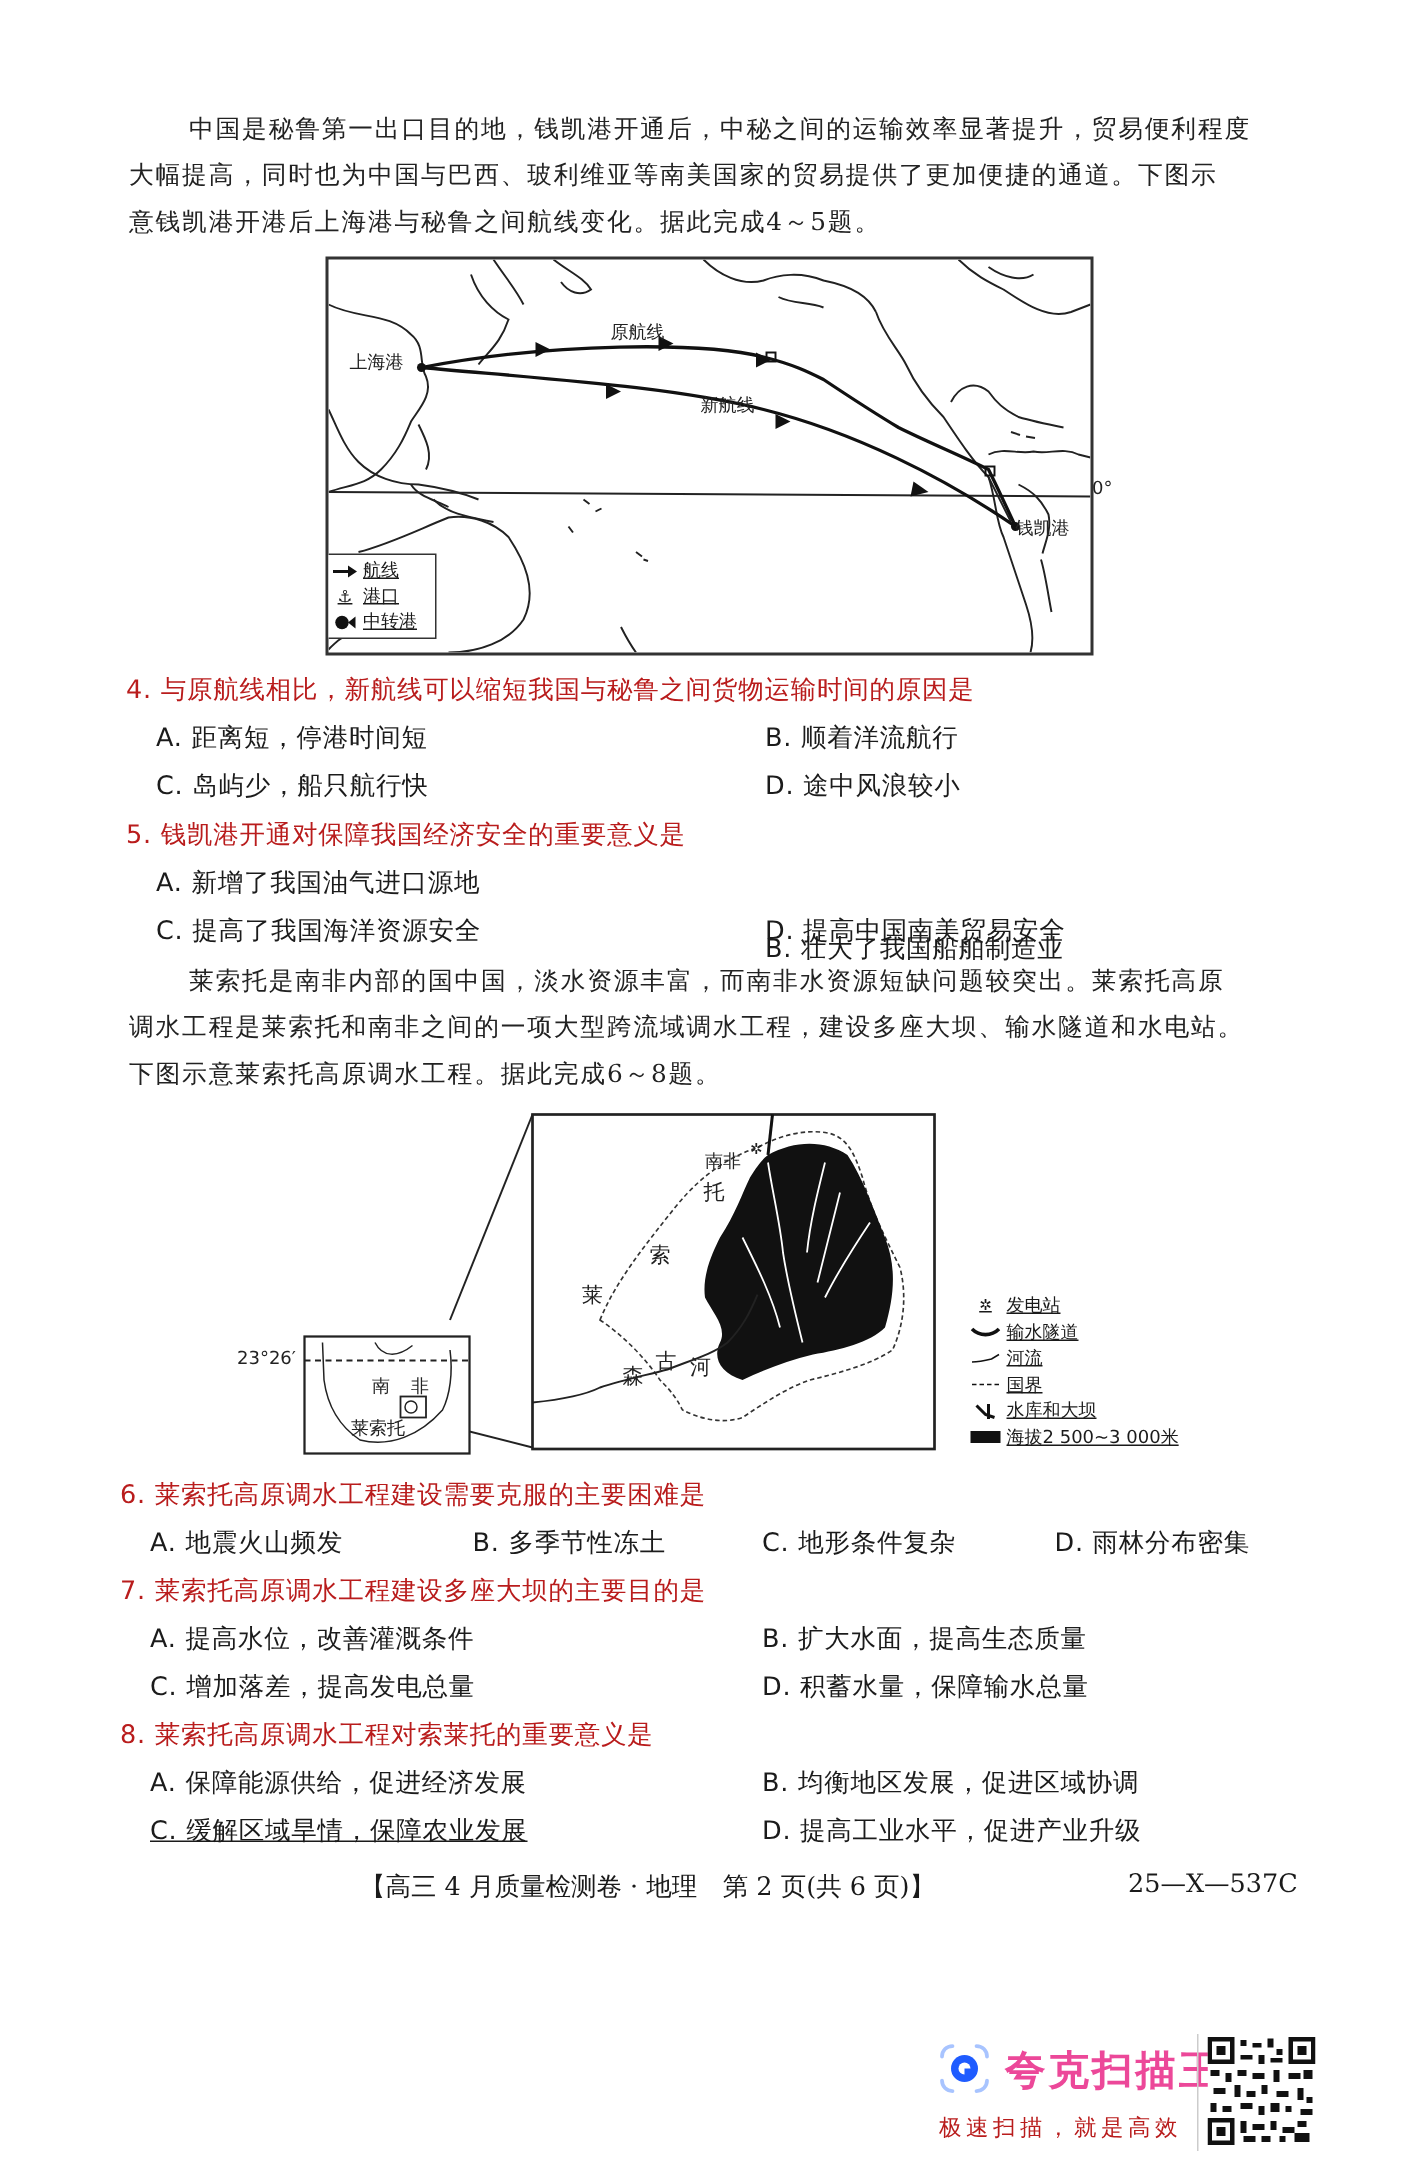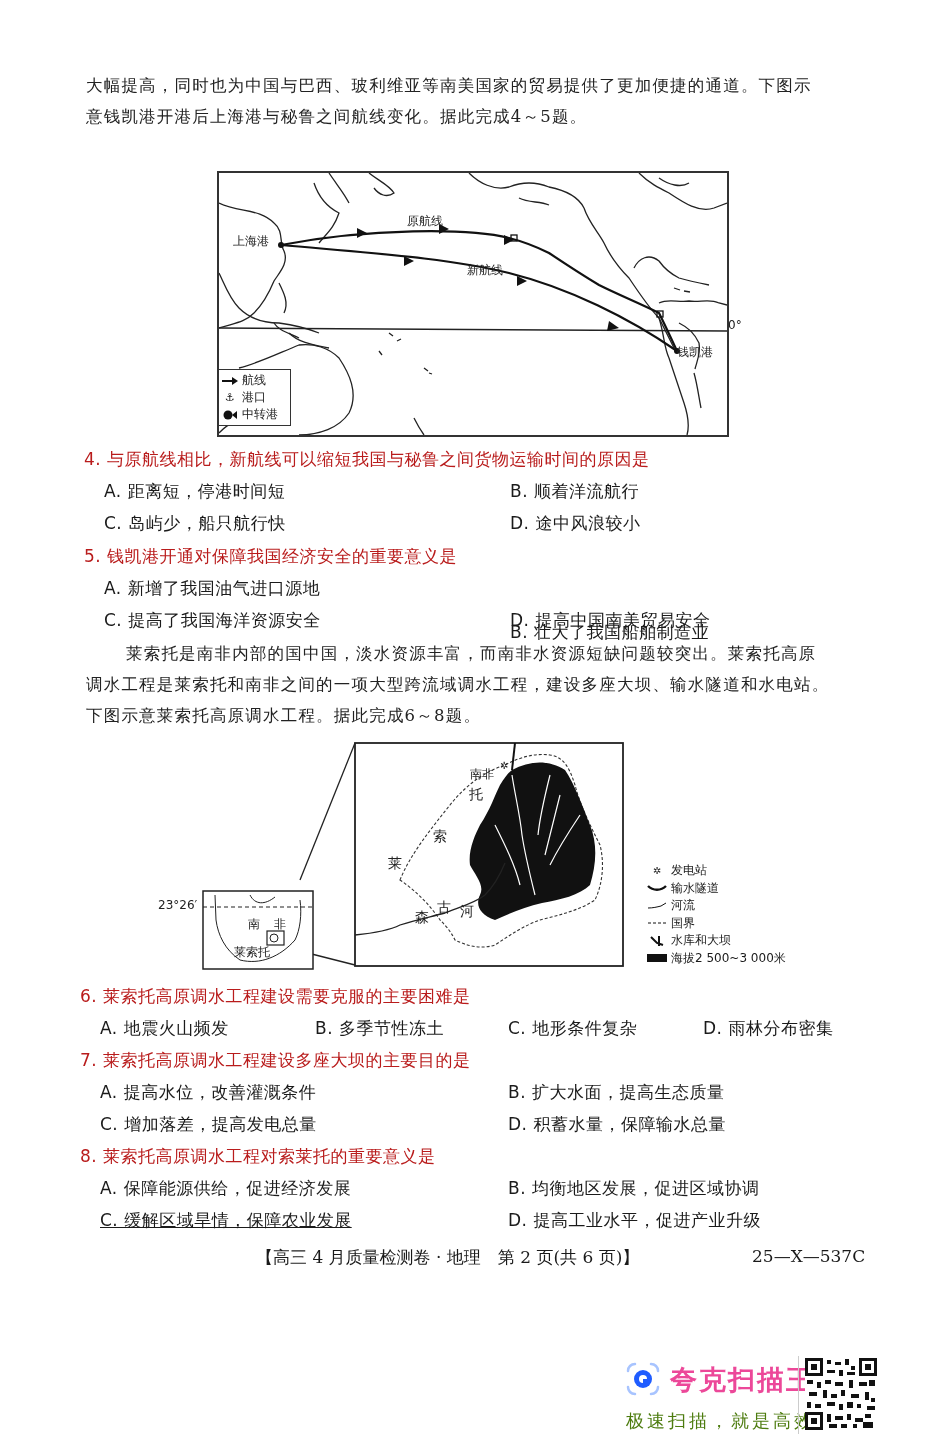--- a/index.html
+++ b/index.html
@@ -10,32 +10,33 @@
       letter-spacing:1.2px; color:#222; }
     .para .indent { display:inline-block; width:40px; }
     .q { position:absolute; font-size:17px; color:#b91c1c; white-space:nowrap;
       font-family:"DejaVu Sans", "Liberation Sans", sans-serif; letter-spacing:0.5px; }
     .opt { position:absolute; font-size:17px; color:#1b1b1b; white-space:nowrap;
       font-family:"DejaVu Sans", "Liberation Sans", sans-serif; letter-spacing:0.5px; }
     .map-box { position:absolute; border:2px solid #333; background:#fff; overflow:hidden; }
     .maplabel { position:absolute; font-size:12px; font-family:"DejaVu Sans", sans-serif; color:#222; white-space:nowrap; }
     .legend { position:absolute; border:1.5px solid #333; background:#fff; font-size:12px;
       font-family:"DejaVu Sans", sans-serif; padding:2px 4px; line-height:17px; }
-    .legend-row { display:flex; align-items:center; gap:4px; white-space:nowrap; }
+    .legend-row { display:flex; align-items:center; gap:4px; white-space:nowrap;text-decoration:underline; }
     .legend2 { position:absolute; font-size:12px; font-family:"DejaVu Sans", sans-serif; line-height:17.5px; }
     .footer { position:absolute; top:1246px; font-size:17px; font-family:"DejaVu Serif", serif; white-space:nowrap; }
     .brand-name { position:absolute; left:670px; top:1362px; font-size:27px; font-weight:bold; color:#ec4899;
       font-family:"DejaVu Sans", sans-serif; letter-spacing:2px; }
-    .brand-slogan { position:absolute; left:626px; top:1409px; font-size:18px; color:#4d7c0f;
+    .brand-slogan { position:absolute; left:626px; top:1409px; font-size:15px; color:#b91c1c;
       font-family:"DejaVu Sans", sans-serif; letter-spacing:3px; }
   </style>
 </head>
 <body>
 
 <div class="para" style="top:70px;">
+  <div><span class="indent"></span><span>中国是秘鲁第一出口目的地，钱凯港开通后，中秘之间的运输效率显著提升，贸易便利程度</span></div>
   <div>大幅提高，同时也为中国与巴西、玻利维亚等南美国家的贸易提供了更加便捷的通道。下图示</div>
   <div>意钱凯港开港后上海港与秘鲁之间航线变化。据此完成4～5题。</div>
 </div>
 
 <div class="map-box" style="left:217px; top:171px; width:508px; height:262px;">
   <svg width="508" height="262" style="position:absolute;left:0;top:0;">
 
     <g fill="none" stroke="#222" stroke-width="1.3">
 
       <path d="M0,30 C20,40 40,35 55,50 C65,58 60,70 65,78 C70,90 60,100 55,108 C50,120 45,130 35,140 C25,150 15,150 0,155"></path>
@@ -219,21 +220,21 @@
 <div class="opt" style="left:508px; top:1081px;">B. 扩大水面，提高生态质量</div>
 <div class="opt" style="left:100px; top:1113px;">C. 增加落差，提高发电总量</div>
 <div class="opt" style="left:508px; top:1113px;">D. 积蓄水量，保障输水总量</div>
 
 <div class="q" style="left:80px; top:1145px;">8. 莱索托高原调水工程对索莱托的重要意义是</div>
 <div class="opt" style="left:100px; top:1177px;">A. 保障能源供给，促进经济发展</div>
 <div class="opt" style="left:508px; top:1177px;">B. 均衡地区发展，促进区域协调</div>
 <div class="opt" style="left:100px; top:1209px;text-decoration:underline;">C. 缓解区域旱情，保障农业发展</div>
 <div class="opt" style="left:508px; top:1209px;">D. 提高工业水平，促进产业升级</div>
 
-<div class="footer" style="left:256px;text-align:right;">【高三 4 月质量检测卷 · 地理　第 2 页(共 6 页)】</div>
+<div class="footer" style="left:240px;text-align:right;">【高三 4 月质量检测卷 · 地理　第 2 页(共 6 页)】</div>
 <div class="footer" style="left:752px;">25—X—537C</div>
 
 <div class="abs" style="left:626px; top:1362px; width:34px; height:34px;">
   <svg width="34" height="34">
     <path d="M2,9 C2,5 5,2 9,2 M25,2 C29,2 32,5 32,9 M32,25 C32,29 29,32 25,32 M9,32 C5,32 2,29 2,25" fill="none" stroke="#a8c4ff" stroke-width="2.5" stroke-linecap="round"></path>
     <circle cx="17" cy="17" r="9" fill="#1f5cff"></circle>
     <circle cx="17" cy="17" r="4" fill="#fff"></circle>
     <rect x="17" y="17" width="6" height="6" fill="#1f5cff"></rect>
   </svg>
 </div>

